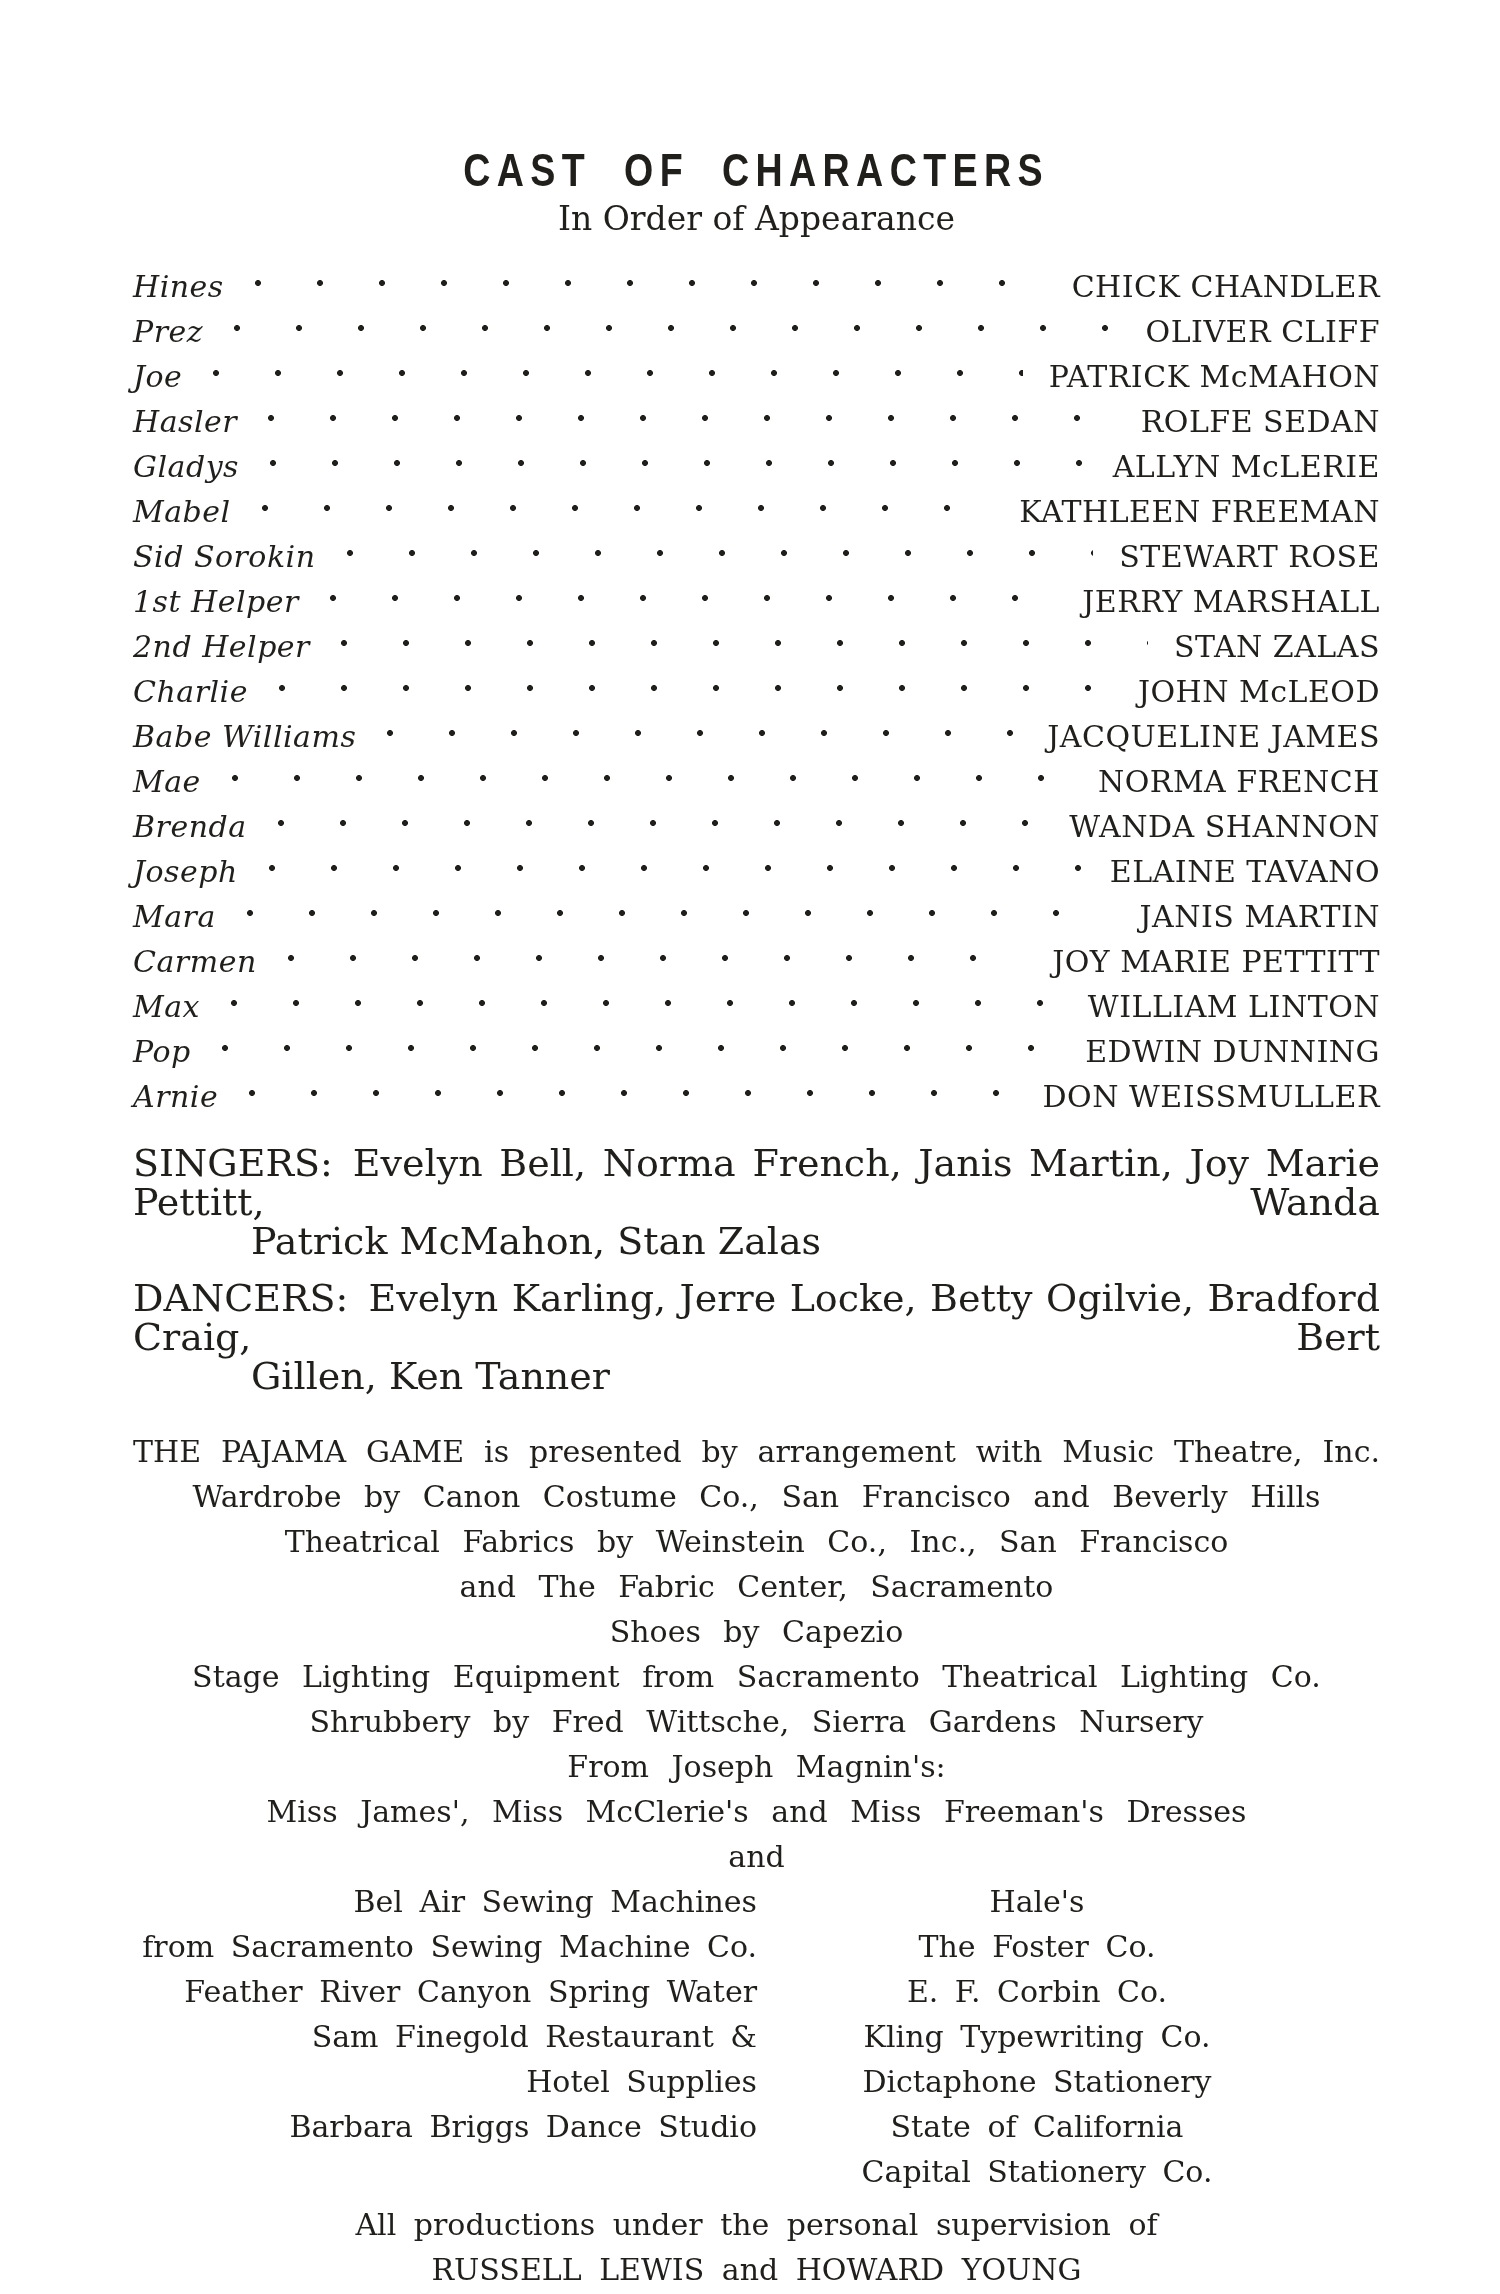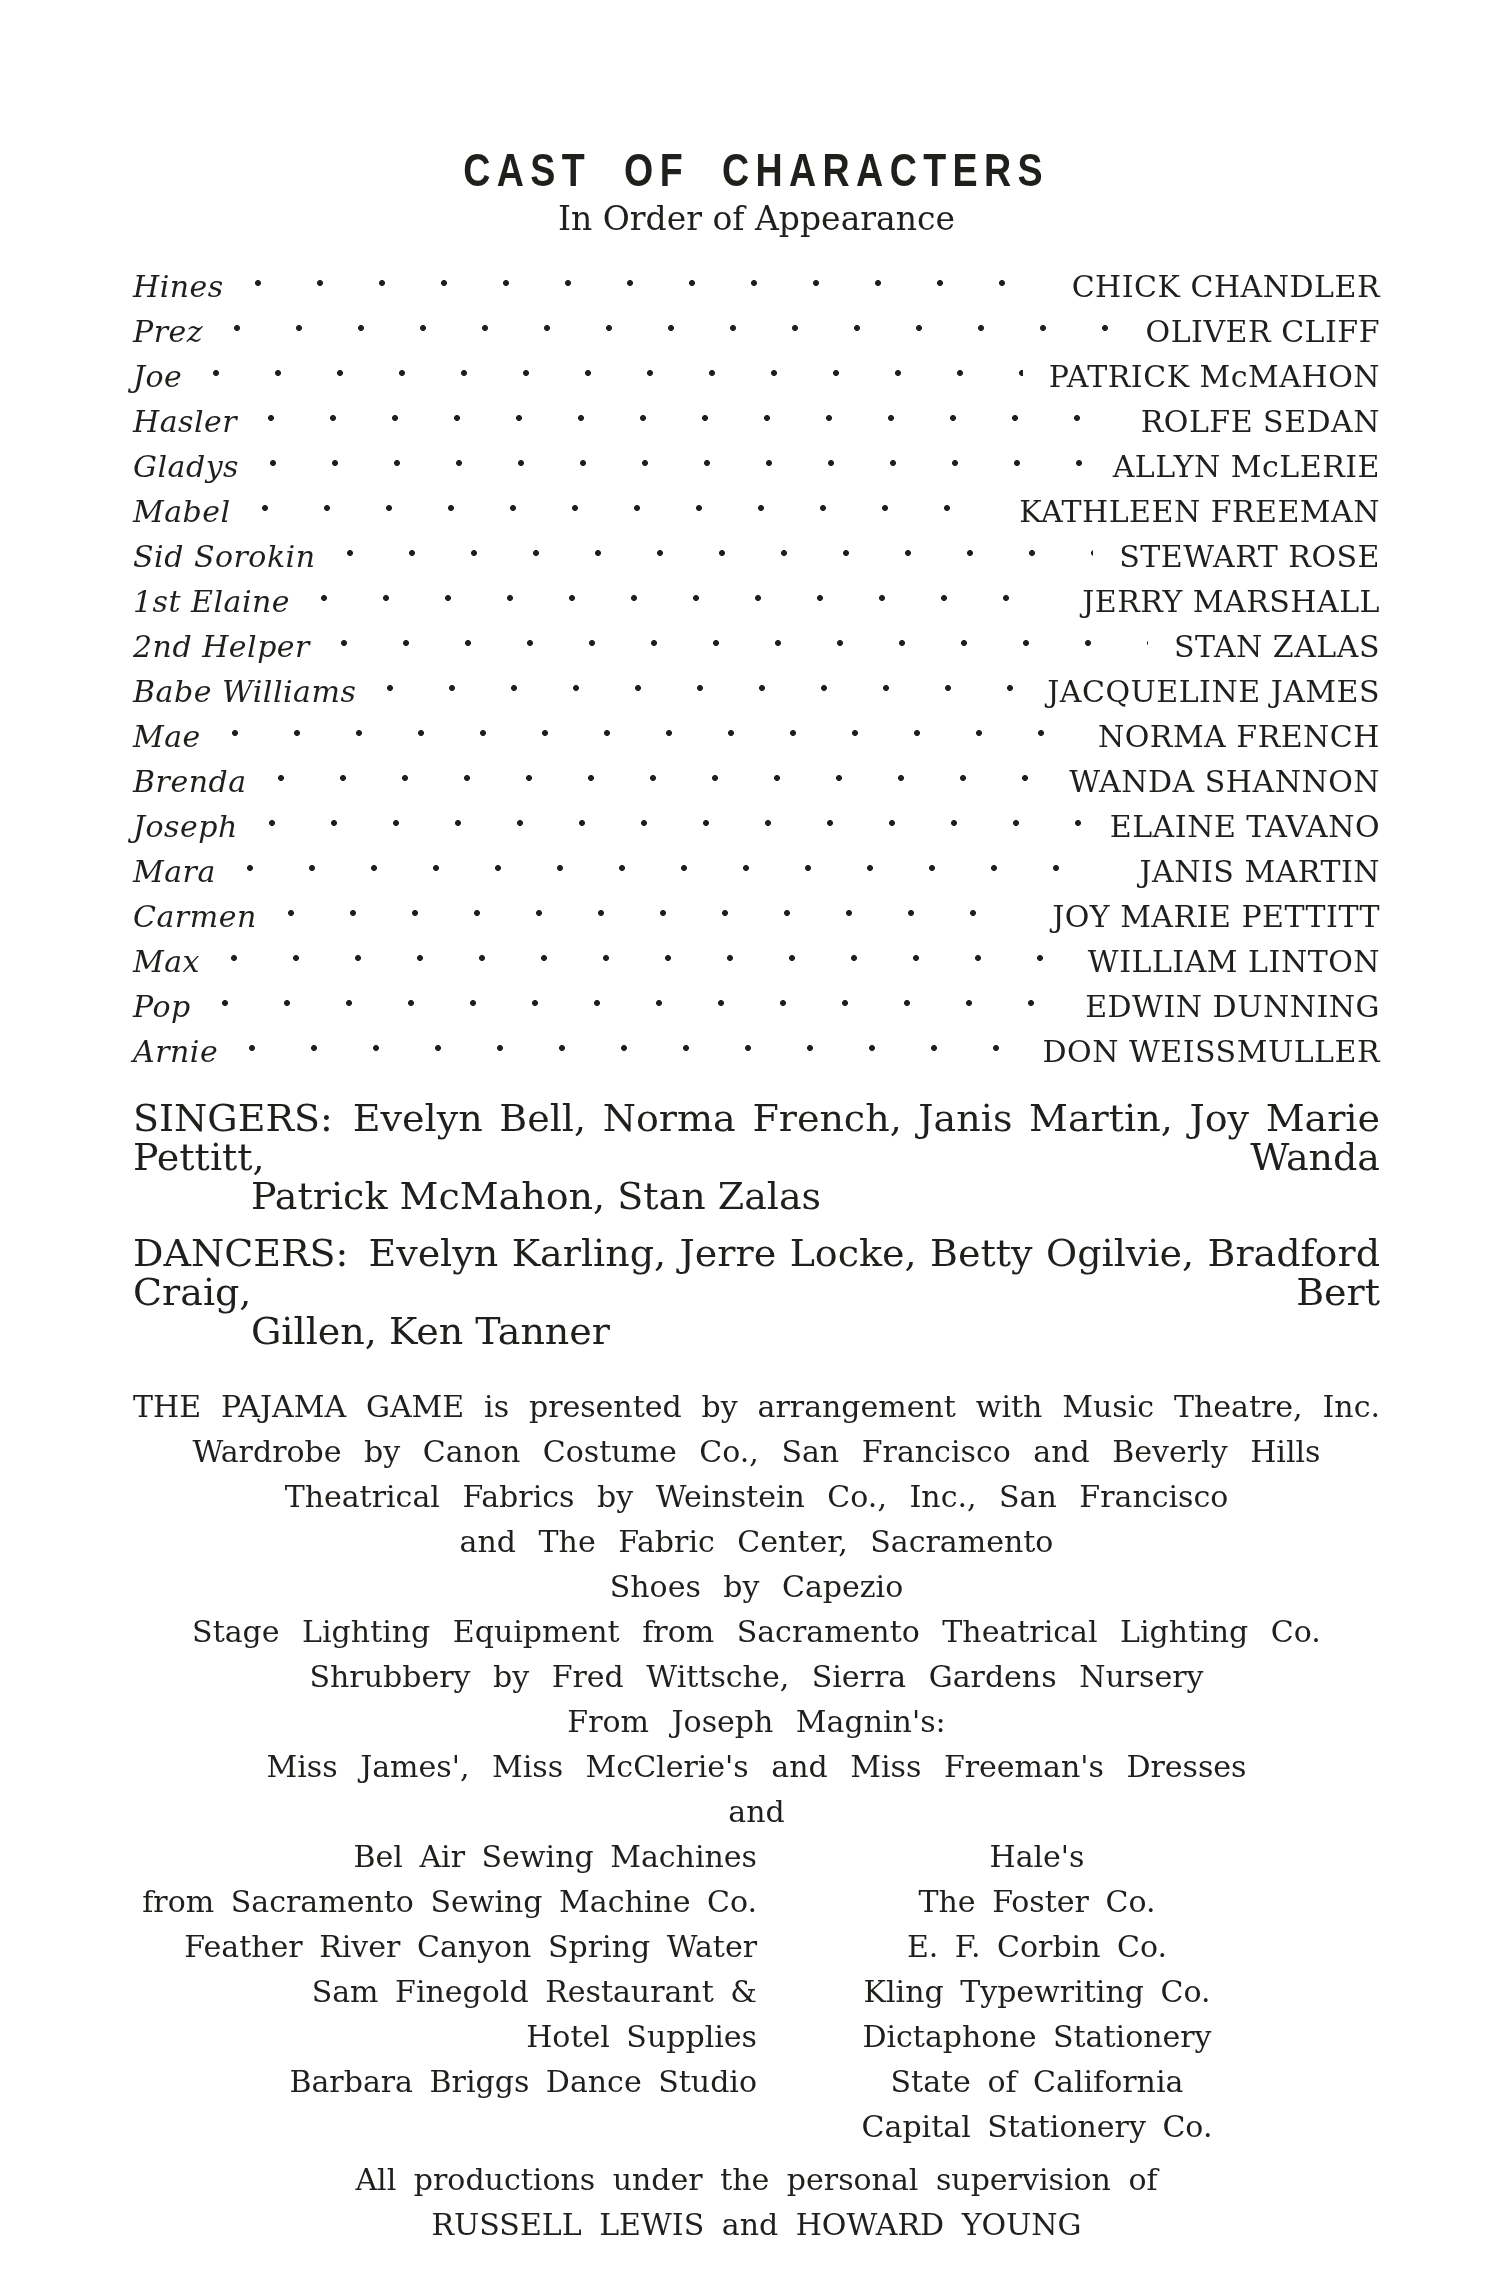--- a/index.html
+++ b/index.html
@@ -144,28 +144,33 @@
           <span class="role">Mabel</span>
           <span class="leader"></span>
           <span class="actor">KATHLEEN FREEMAN</span>
         </div>
         <div class="cast-row">
           <span class="role">Sid Sorokin</span>
           <span class="leader"></span>
           <span class="actor">STEWART ROSE</span>
         </div>
         <div class="cast-row">
-          <span class="role">1st Elaine</span>
+          <span class="role">1st Helper</span>
           <span class="leader"></span>
           <span class="actor">JERRY MARSHALL</span>
         </div>
         <div class="cast-row">
           <span class="role">2nd Helper</span>
           <span class="leader"></span>
           <span class="actor">STAN ZALAS</span>
+        </div>
+        <div class="cast-row">
+          <span class="role">Charlie</span>
+          <span class="leader"></span>
+          <span class="actor">JOHN McLEOD</span>
         </div>
         <div class="cast-row">
           <span class="role">Babe Williams</span>
           <span class="leader"></span>
           <span class="actor">JACQUELINE JAMES</span>
         </div>
         <div class="cast-row">
           <span class="role">Mae</span>
           <span class="leader"></span>
           <span class="actor">NORMA FRENCH</span>

